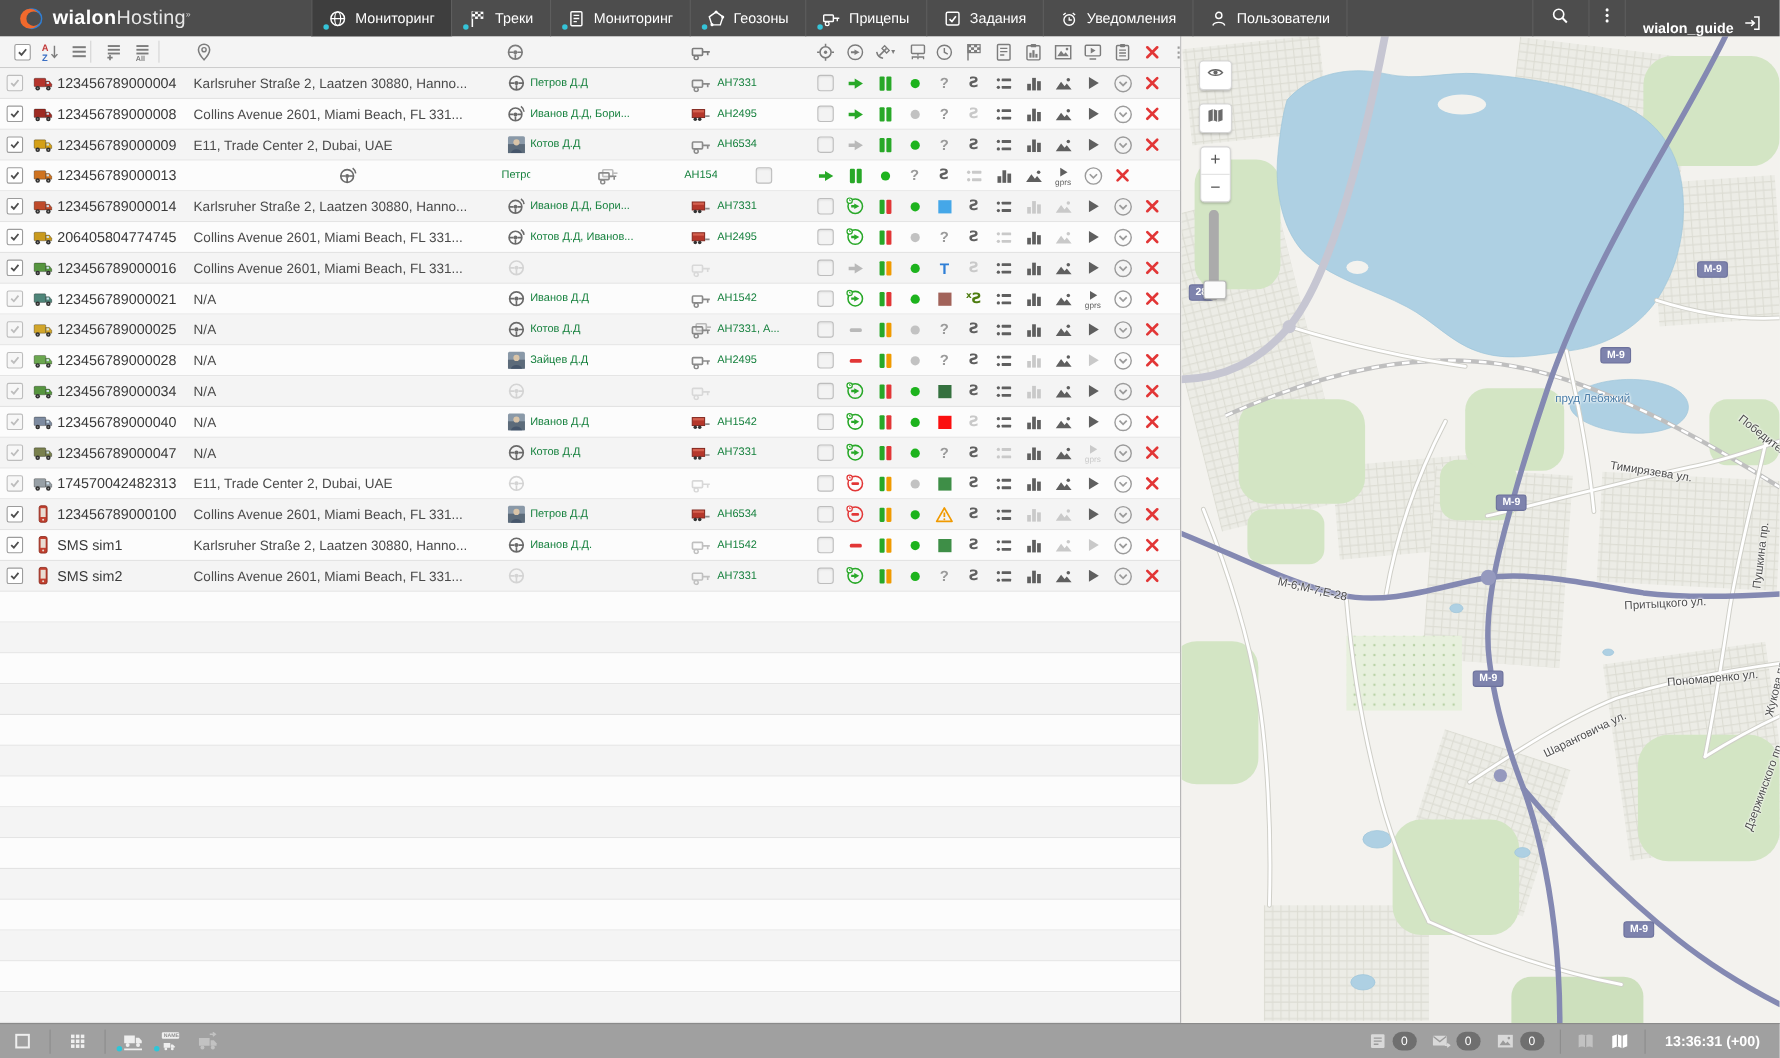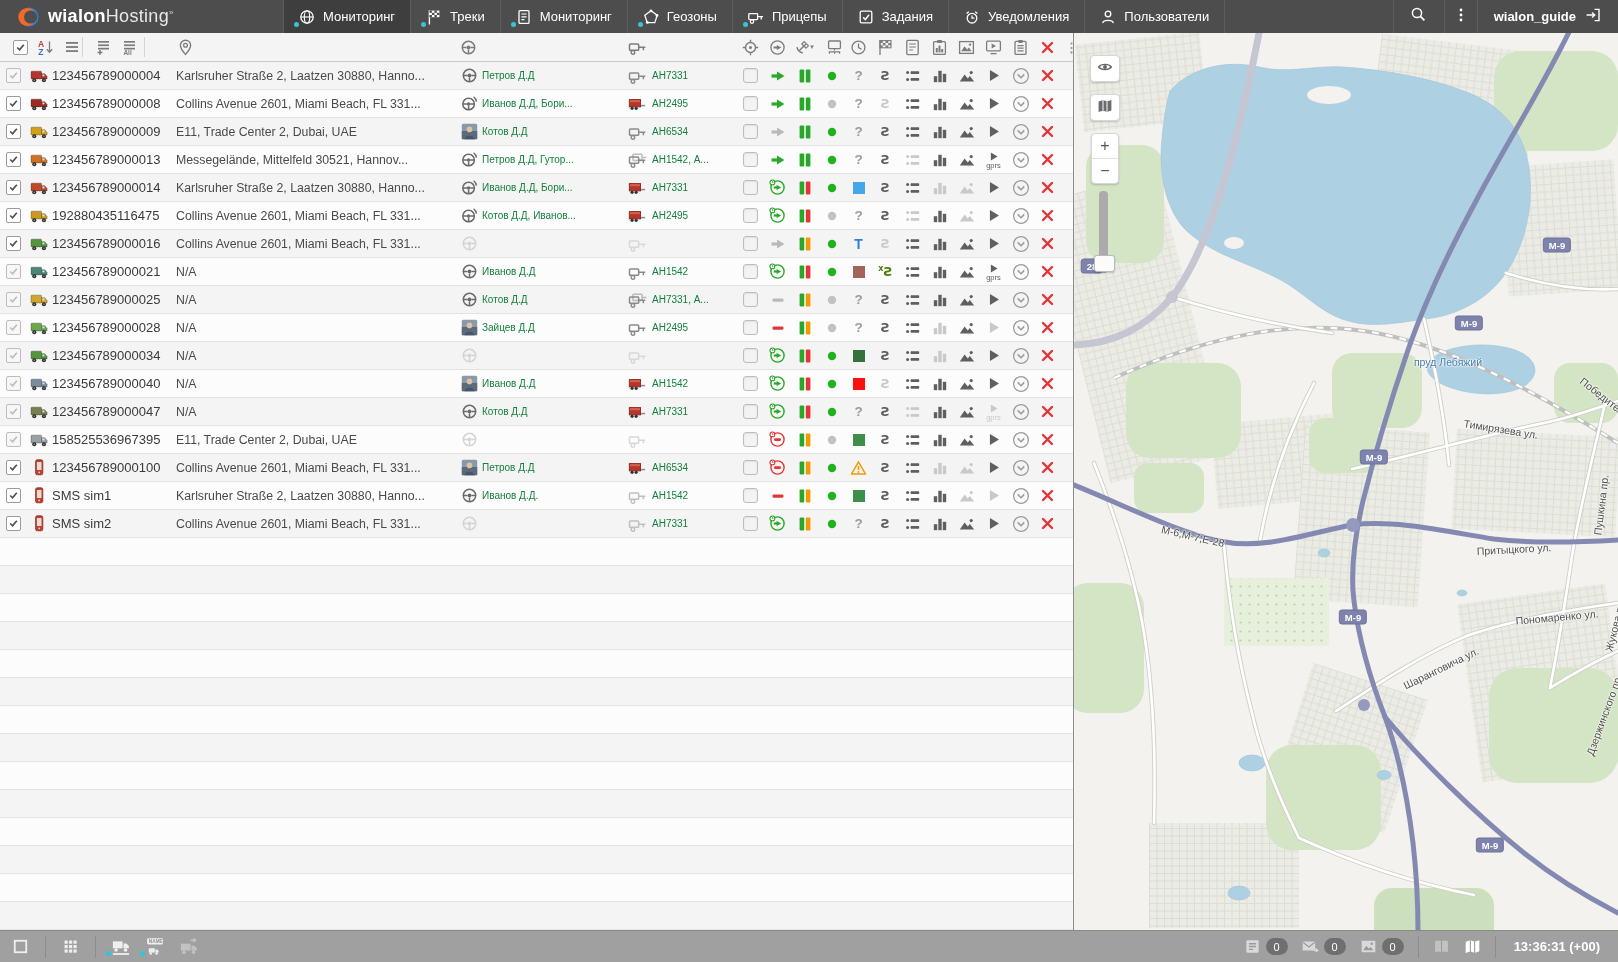--- a/index.html
+++ b/index.html
@@ -15,21 +15,21 @@
   .logo-text sup{font-size:8px;color:#cfcfcf;}
   .tabs{display:flex;align-items:stretch;}
   .tab{display:flex;align-items:center;gap:8px;padding:0 15px;border-left:1px solid #5e5e5e;font-size:13px;cursor:pointer;white-space:nowrap;}
   .tab:last-child{border-right:1px solid #5e5e5e;}
   .tab.active{background:#3e3e3e;}
   .icw{position:relative;display:inline-flex;width:16px;height:16px;}
   .tabdot{position:absolute;left:-5px;bottom:-2px;width:5px;height:5px;border-radius:50%;background:#35c4d8;}
   .topbar-right{margin-left:auto;display:flex;align-items:stretch;}
   .tb-btn{width:50px;display:flex;align-items:center;justify-content:center;border-left:1px solid #5e5e5e;cursor:pointer;}
   .tb-btn.kebab{width:32px;}
-  .user{display:flex;align-items:center;gap:9px;padding:0 16px;border-left:1px solid #5e5e5e;font-size:13px;font-weight:bold;cursor:pointer;}
+  .user{display:flex;align-items:flex-end;gap:9px;padding:0 16px;border-left:1px solid #5e5e5e;font-size:13px;font-weight:bold;cursor:pointer;}
 
   
   .workspace{position:absolute;top:33px;left:0;right:0;bottom:32px;}
   .panel{position:absolute;left:0;top:0;bottom:0;width:1073px;background:#fff;border-right:1px solid #8d8d8d;box-sizing:content-box;}
   .panel-toolbar{position:relative;height:28px;background:#f4f4f4;border-bottom:1px solid #c9c9c9;}
   .tbi{position:absolute;top:0;height:28px;width:27px;display:flex;align-items:center;justify-content:center;}
   .tsep{position:absolute;top:4px;width:1px;height:20px;background:#d4d4d4;}
   .caret{font-size:7px;color:#7c7c7c;font-style:normal;margin-left:-2px;}
   .hdots{font-size:13px;font-weight:bold;color:#9a9a9a;}
 
@@ -723,21 +723,20 @@
                 <rect x="0.6" y="2" width="9.8" height="7.2" rx="0.8" fill="#cf7320" stroke="rgba(0,0,0,0.35)" stroke-width="0.7"></rect>
                 <path d="M10.4 4.4 H13.4 L15.5 7 V9.2 H10.4 Z" fill="#cf7320" stroke="rgba(0,0,0,0.35)" stroke-width="0.7"></path>
                 <rect x="11.1" y="5.1" width="2" height="1.7" fill="#cfe2ef"></rect>
                 <circle cx="3.6" cy="10.4" r="1.9" fill="#2f2f2f"></circle>
                 <circle cx="12.6" cy="10.4" r="1.9" fill="#2f2f2f"></circle>
                 <circle cx="3.6" cy="10.4" r="0.7" fill="#9a9a9a"></circle>
                 <circle cx="12.6" cy="10.4" r="0.7" fill="#9a9a9a"></circle>
               </svg>
             </div>
   <div class="c name">123456789000013</div>
-  <div class="c addr">Messegelände, Mittelfeld 30521, Hannov...</div>
   <div class="c dicon">
               <svg width="17" height="17" viewBox="0 0 17 17">
                 <g>
                   <circle cx="7.6" cy="9" r="5.8" fill="none" stroke="#6a6a6a" stroke-width="1.5"></circle>
                   <circle cx="7.6" cy="9" r="1.8" fill="#6a6a6a"></circle>
                   <path d="M1.8 9 H5.9 M9.3 9 H13.4 M7.6 10.8 V14.8" stroke="#6a6a6a" stroke-width="1.5"></path>
                 </g>
                 <path d="M12.6 1.8 A7 7 0 0 1 15.4 6.6" fill="none" stroke="#6a6a6a" stroke-width="1.4"></path>
               </svg>
             </div>
@@ -957,21 +956,21 @@
               <svg width="18" height="14" viewBox="0 0 16 13">
                 <rect x="0.6" y="2" width="9.8" height="7.2" rx="0.8" fill="#c99a1e" stroke="rgba(0,0,0,0.35)" stroke-width="0.7"></rect>
                 <path d="M10.4 4.4 H13.4 L15.5 7 V9.2 H10.4 Z" fill="#c99a1e" stroke="rgba(0,0,0,0.35)" stroke-width="0.7"></path>
                 <rect x="11.1" y="5.1" width="2" height="1.7" fill="#cfe2ef"></rect>
                 <circle cx="3.6" cy="10.4" r="1.9" fill="#2f2f2f"></circle>
                 <circle cx="12.6" cy="10.4" r="1.9" fill="#2f2f2f"></circle>
                 <circle cx="3.6" cy="10.4" r="0.7" fill="#9a9a9a"></circle>
                 <circle cx="12.6" cy="10.4" r="0.7" fill="#9a9a9a"></circle>
               </svg>
             </div>
-  <div class="c name">192880435116475</div>
+  <div class="c name">206405804774745</div>
   <div class="c addr">Collins Avenue 2601, Miami Beach, FL 331...</div>
   <div class="c dicon">
               <svg width="17" height="17" viewBox="0 0 17 17">
                 <g>
                   <circle cx="7.6" cy="9" r="5.8" fill="none" stroke="#6a6a6a" stroke-width="1.5"></circle>
                   <circle cx="7.6" cy="9" r="1.8" fill="#6a6a6a"></circle>
                   <path d="M1.8 9 H5.9 M9.3 9 H13.4 M7.6 10.8 V14.8" stroke="#6a6a6a" stroke-width="1.5"></path>
                 </g>
                 <path d="M12.6 1.8 A7 7 0 0 1 15.4 6.6" fill="none" stroke="#6a6a6a" stroke-width="1.4"></path>
               </svg>
@@ -1858,21 +1857,21 @@
               <svg width="18" height="14" viewBox="0 0 16 13">
                 <rect x="0.6" y="2" width="9.8" height="7.2" rx="0.8" fill="#98a0a6" stroke="rgba(0,0,0,0.35)" stroke-width="0.7"></rect>
                 <path d="M10.4 4.4 H13.4 L15.5 7 V9.2 H10.4 Z" fill="#98a0a6" stroke="rgba(0,0,0,0.35)" stroke-width="0.7"></path>
                 <rect x="11.1" y="5.1" width="2" height="1.7" fill="#cfe2ef"></rect>
                 <circle cx="3.6" cy="10.4" r="1.9" fill="#2f2f2f"></circle>
                 <circle cx="12.6" cy="10.4" r="1.9" fill="#2f2f2f"></circle>
                 <circle cx="3.6" cy="10.4" r="0.7" fill="#9a9a9a"></circle>
                 <circle cx="12.6" cy="10.4" r="0.7" fill="#9a9a9a"></circle>
               </svg>
             </div>
-  <div class="c name">158525536967395</div>
+  <div class="c name">174570042482313</div>
   <div class="c addr">E11, Trade Center 2, Dubai, UAE</div>
   <div class="c dicon">
               <svg width="17" height="17" viewBox="0 0 17 17">
                 <circle cx="8.5" cy="8.5" r="6.2" fill="none" stroke="#d4d4d4" stroke-width="1.5"></circle>
                 <circle cx="8.5" cy="8.5" r="1.9" fill="#d4d4d4"></circle>
                 <path d="M2.3 8.5 H6.6 M10.4 8.5 H14.7 M8.5 10.4 V14.7" stroke="#d4d4d4" stroke-width="1.5"></path>
               </svg>
             </div>
   <div class="c dname"></div>
   <div class="c ticon">

